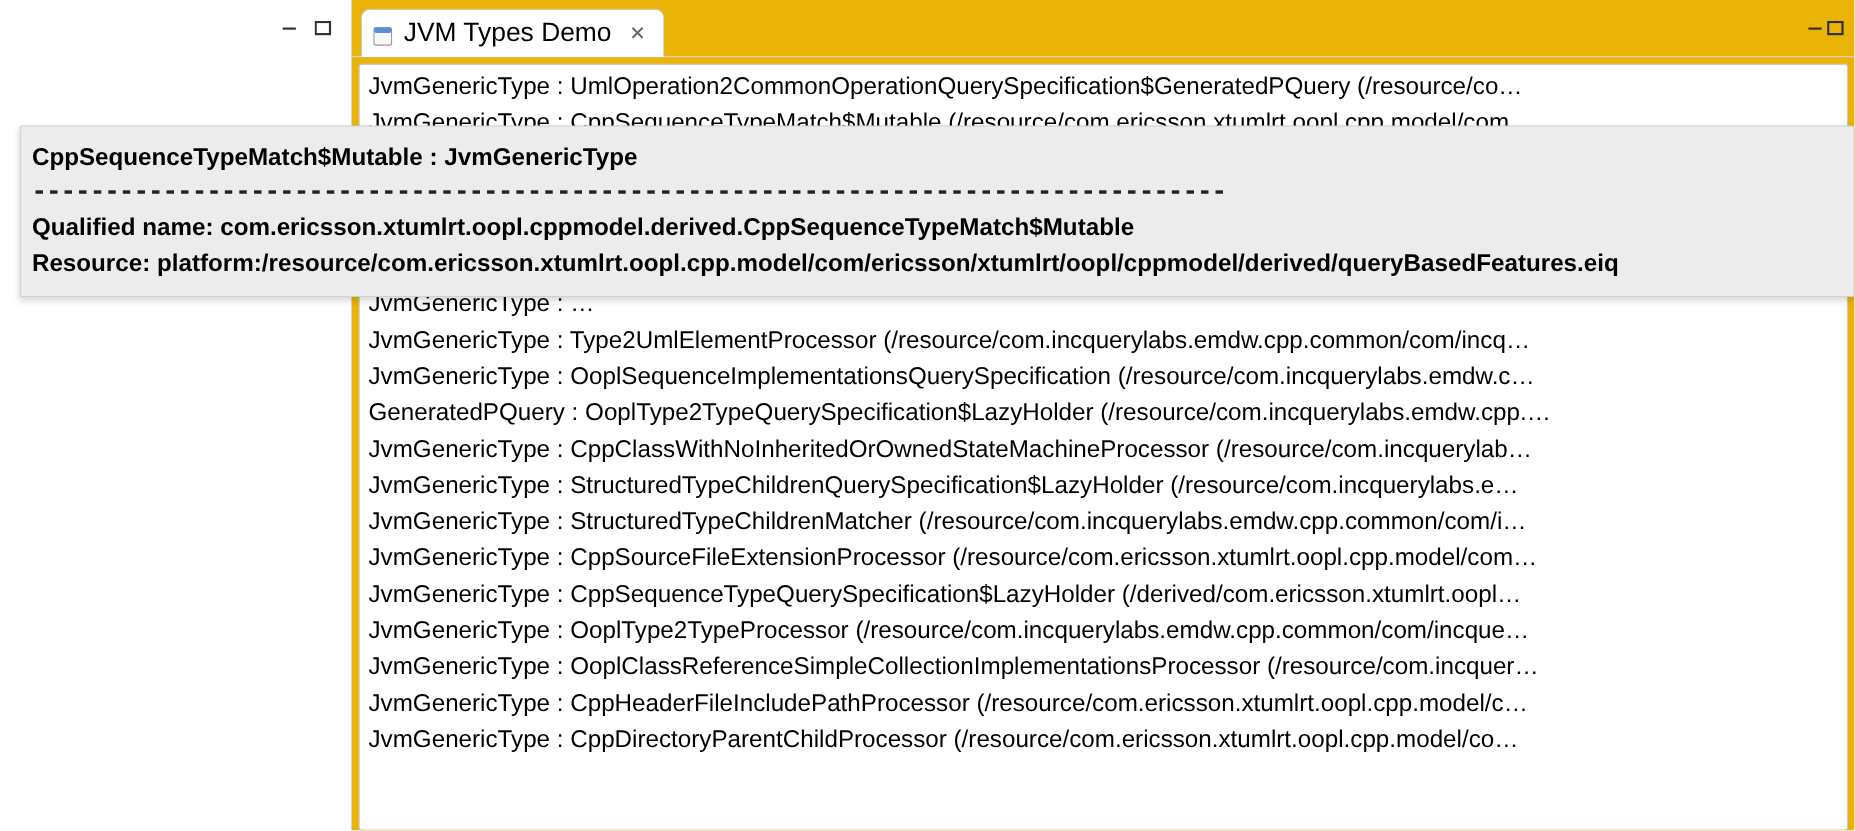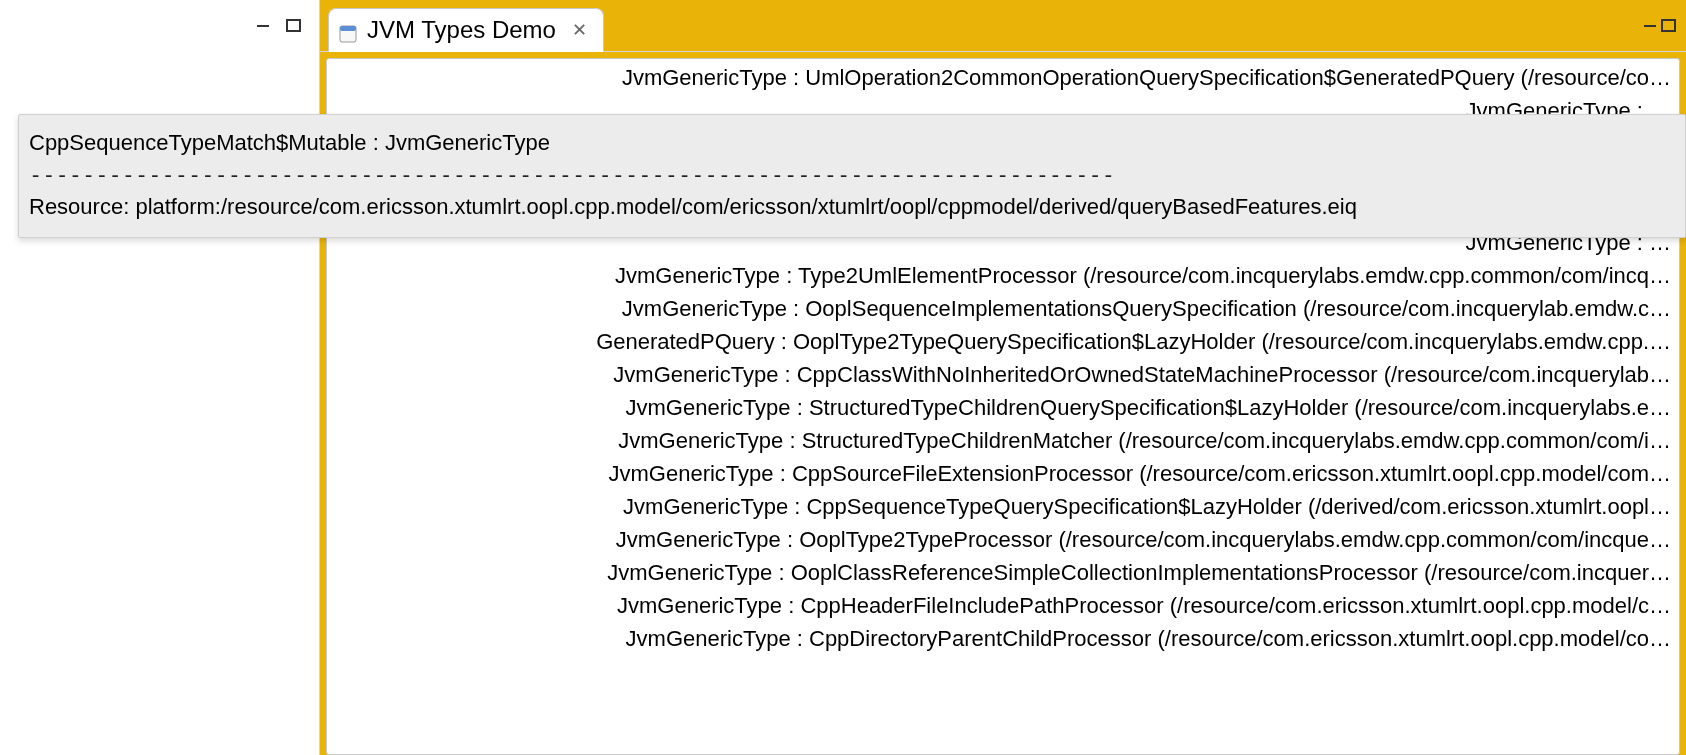--- a/index.html
+++ b/index.html
@@ -103,38 +103,38 @@
     padding: 2px 4px;
   }
   .list-row {
     white-space: nowrap;
     overflow: hidden;
     text-overflow: ellipsis;
     line-height: 33px;
     font-size: 22px;
     padding: 0 4px;
     cursor: default;
-    text-align: right;
   }
   
   .tooltip {
     position: absolute;
     left: 18px;
     top: 114px;
     width: 1668px;
     background: #ececec;
     border: 1px solid #d0d0d0;
     border-radius: 2px;
     box-shadow: 0 3px 6px rgba(0,0,0,0.15);
     padding: 12px 10px 14px 10px;
     font-size: 22px;
     line-height: 32px;
     z-index: 10;
     overflow: hidden;
     white-space: nowrap;
+    font-weight: bold;
   }
   .tooltip .t-line {
     white-space: nowrap;
     overflow: hidden;
   }
   .tooltip .t-sep {
     font-family: monospace;
     letter-spacing: 0px;
     color: #222;
   }
@@ -180,41 +180,45 @@
       <span class="hdr-btn">
         <svg width="16" height="14" viewBox="0 0 16 14">
             <rect x="1" y="1" width="13" height="11" fill="none" stroke="#333" stroke-width="2"></rect>
           </svg>
       </span>
     </div>
 
     <div class="content">
       <div class="list-box" id="list-box">
           <div class="list-row">JvmGenericType : UmlOperation2CommonOperationQuerySpecification$GeneratedPQuery (/resource/co…</div>
+          <div class="list-row">JvmGenericType : CppSequenceTypeMatch$Mutable (/resource/com.ericsson.xtumlrt.oopl.cpp.model/com…</div>
           <div class="list-row">JvmGenericType : …</div>
           <div class="list-row">JvmGenericType : …</div>
           <div class="list-row">JvmGenericType : …</div>
           <div class="list-row">JvmGenericType : …</div>
           <div class="list-row">JvmGenericType : …</div>
           <div class="list-row">JvmGenericType : Type2UmlElementProcessor (/resource/com.incquerylabs.emdw.cpp.common/com/incq…</div>
-          <div class="list-row">JvmGenericType : OoplSequenceImplementationsQuerySpecification (/resource/com.incquerylab.emdw.c…</div>
+          <div class="list-row">JvmGenericType : OoplSequenceImplementationsQuerySpecification (/resource/com.incquerylabs.emdw.c…</div>
           <div class="list-row">GeneratedPQuery : OoplType2TypeQuerySpecification$LazyHolder (/resource/com.incquerylabs.emdw.cpp.…</div>
           <div class="list-row">JvmGenericType : CppClassWithNoInheritedOrOwnedStateMachineProcessor (/resource/com.incquerylab…</div>
           <div class="list-row">JvmGenericType : StructuredTypeChildrenQuerySpecification$LazyHolder (/resource/com.incquerylabs.e…</div>
           <div class="list-row">JvmGenericType : StructuredTypeChildrenMatcher (/resource/com.incquerylabs.emdw.cpp.common/com/i…</div>
           <div class="list-row">JvmGenericType : CppSourceFileExtensionProcessor (/resource/com.ericsson.xtumlrt.oopl.cpp.model/com…</div>
           <div class="list-row">JvmGenericType : CppSequenceTypeQuerySpecification$LazyHolder (/derived/com.ericsson.xtumlrt.oopl…</div>
           <div class="list-row">JvmGenericType : OoplType2TypeProcessor (/resource/com.incquerylabs.emdw.cpp.common/com/incque…</div>
           <div class="list-row">JvmGenericType : OoplClassReferenceSimpleCollectionImplementationsProcessor (/resource/com.incquer…</div>
           <div class="list-row">JvmGenericType : CppHeaderFileIncludePathProcessor (/resource/com.ericsson.xtumlrt.oopl.cpp.model/c…</div>
           <div class="list-row">JvmGenericType : CppDirectoryParentChildProcessor (/resource/com.ericsson.xtumlrt.oopl.cpp.model/co…</div>
         </div>
     </div>
   </div>
 </div>
 
 <div class="tooltip">
   <div class="t-line">CppSequenceTypeMatch$Mutable : JvmGenericType</div>
   <div class="t-line t-sep">----------------------------------------------------------------------------------</div>
   <div class="t-line">
+    <span>Qualified name: </span><span>com.ericsson.xtumlrt.oopl.cppmodel.derived.CppSequenceTypeMatch$Mutable</span>
+  </div>
+  <div class="t-line">
     <span>Resource: </span><span>platform:/resource/com.ericsson.xtumlrt.oopl.cpp.model/com/ericsson/xtumlrt/oopl/cppmodel/derived/queryBasedFeatures.eiq</span>
   </div>
 </div>
 
 </body></html>

